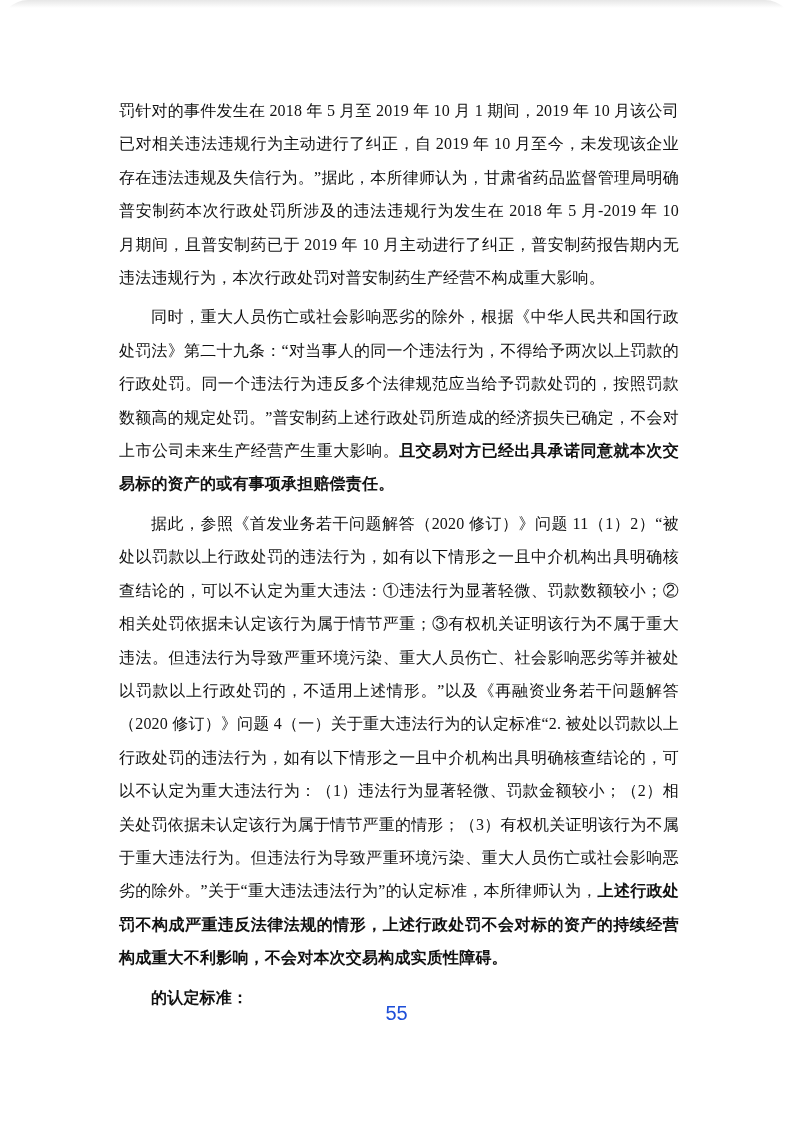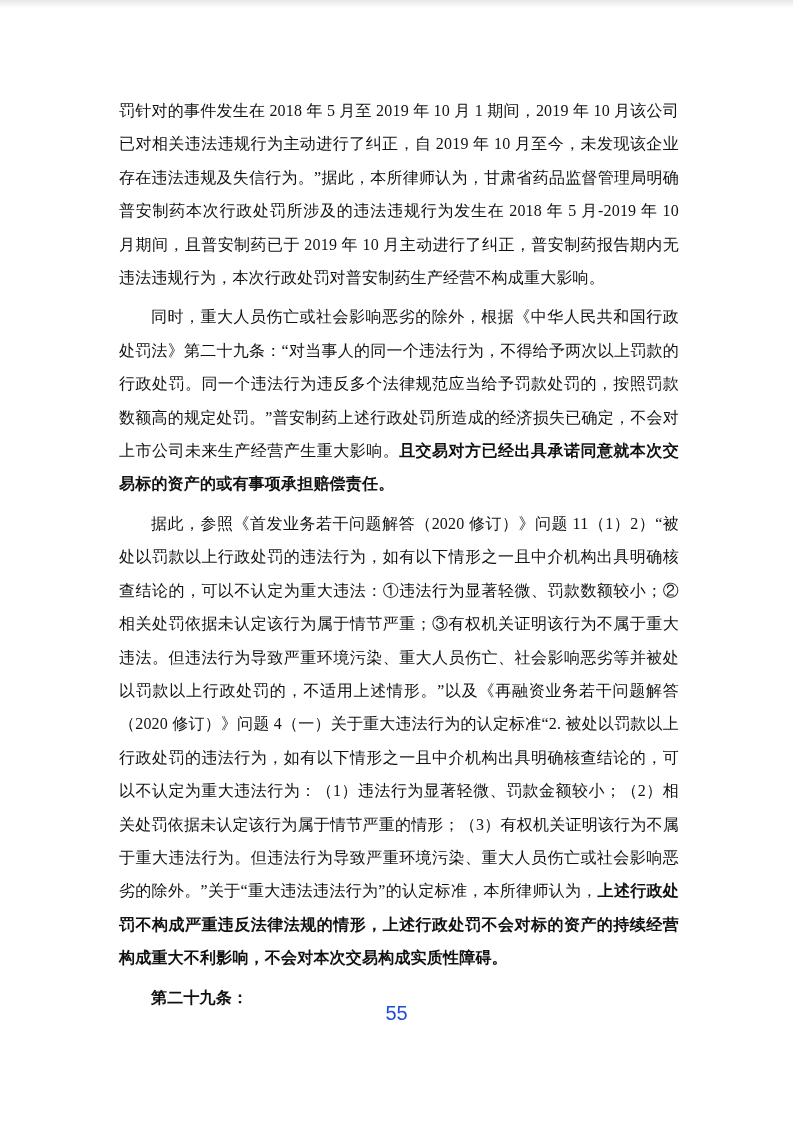--- a/index.html
+++ b/index.html
@@ -8,20 +8,21 @@
     background: #ffffff;
   }
   .page {
     position: relative;
     width: 793px;
     height: 1122px;
     background: #ffffff;
     overflow: hidden;
     font-family: "Liberation Serif", "DejaVu Serif", serif;
     color: #111111;
+    border-radius: 28px;
   }
   .page-edge-shadow {
     position: absolute;
     top: 0; left: 0; right: 0;
     height: 8px;
     background: linear-gradient(to bottom, rgba(120,120,120,0.18), rgba(120,120,120,0));
     pointer-events: none;
   }
   .doc-body {
     position: absolute;
@@ -67,17 +68,17 @@
 
 <div class="page">
   <div class="page-edge-shadow"></div>
 
   <div class="doc-body">
     <div>
         <p class="para"><span class="seg">罚针对的事件发生在 2018 年 5 月至 2019 年 10 月 1 期间，2019 年 10 月该公司已对相关违法违规行为主动进行了纠正，自 2019 年 10 月至今，未发现该企业存在违法违规及失信行为。”据此，本所律师认为，甘肃省药品监督管理局明确普安制药本次行政处罚所涉及的违法违规行为发生在 2018 年 5 月-2019 年 10 月期间，且普安制药已于 2019 年 10 月主动进行了纠正，普安制药报告期内无违法违规行为，本次行政处罚对普安制药生产经营不构成重大影响。</span></p>
         <p class="para indent"><span class="seg">同时，重大人员伤亡或社会影响恶劣的除外，根据《中华人民共和国行政处罚法》第二十九条：“对当事人的同一个违法行为，不得给予两次以上罚款的行政处罚。同一个违法行为违反多个法律规范应当给予罚款处罚的，按照罚款数额高的规定处罚。”普安制药上述行政处罚所造成的经济损失已确定，不会对上市公司未来生产经营产生重大影响。</span><span class="seg bold">且交易对方已经出具承诺同意就本次交易标的资产的或有事项承担赔偿责任。</span></p>
         <p class="para indent"><span class="seg">据此，参照《首发业务若干问题解答（2020 修订）》问题 11（1）2）“被处以罚款以上行政处罚的违法行为，如有以下情形之一且中介机构出具明确核查结论的，可以不认定为重大违法：①违法行为显著轻微、罚款数额较小；②相关处罚依据未认定该行为属于情节严重；③有权机关证明该行为不属于重大违法。但违法行为导致严重环境污染、重大人员伤亡、社会影响恶劣等并被处以罚款以上行政处罚的，不适用上述情形。”以及《再融资业务若干问题解答（2020 修订）》问题 4（一）关于重大违法行为的认定标准“2. 被处以罚款以上行政处罚的违法行为，如有以下情形之一且中介机构出具明确核查结论的，可以不认定为重大违法行为：（1）违法行为显著轻微、罚款金额较小；（2）相关处罚依据未认定该行为属于情节严重的情形；（3）有权机关证明该行为不属于重大违法行为。但违法行为导致严重环境污染、重大人员伤亡或社会影响恶劣的除外。”关于“重大违法违法行为”的认定标准，本所律师认为，</span><span class="seg bold">上述行政处罚不构成严重违反法律法规的情形，上述行政处罚不会对标的资产的持续经营构成重大不利影响，不会对本次交易构成实质性障碍。</span></p>
       </div>
-    <p class="section-heading">第二十九条：</p>
+    <p class="section-heading">的认定标准：</p>
   </div>
 
   <div class="page-number">55</div>
 </div>
 
 </body></html>

